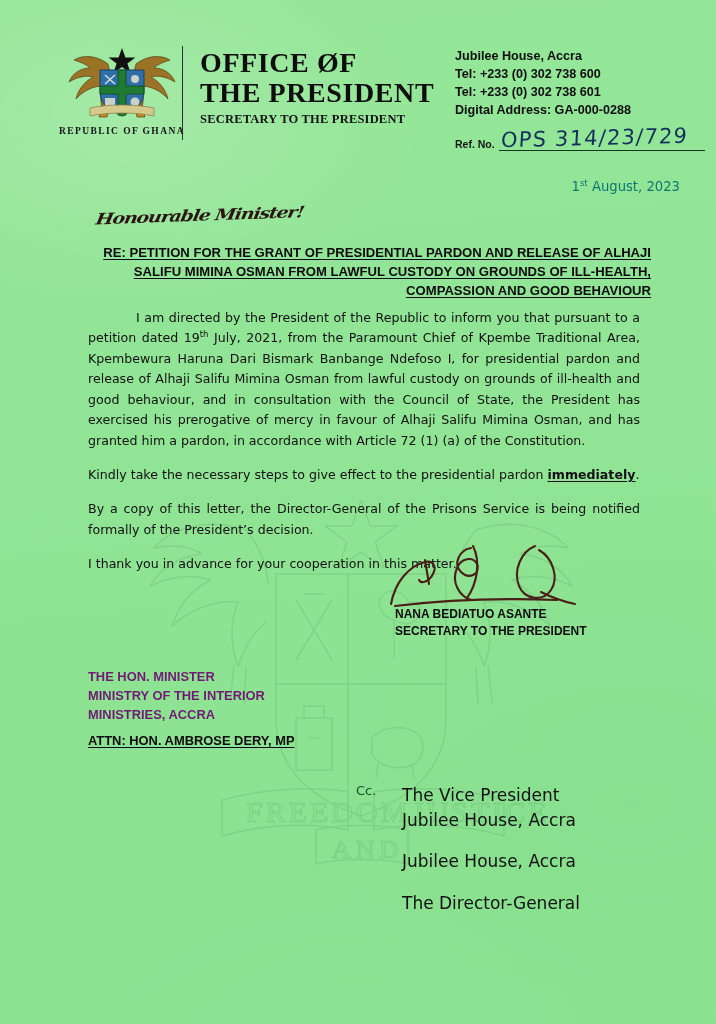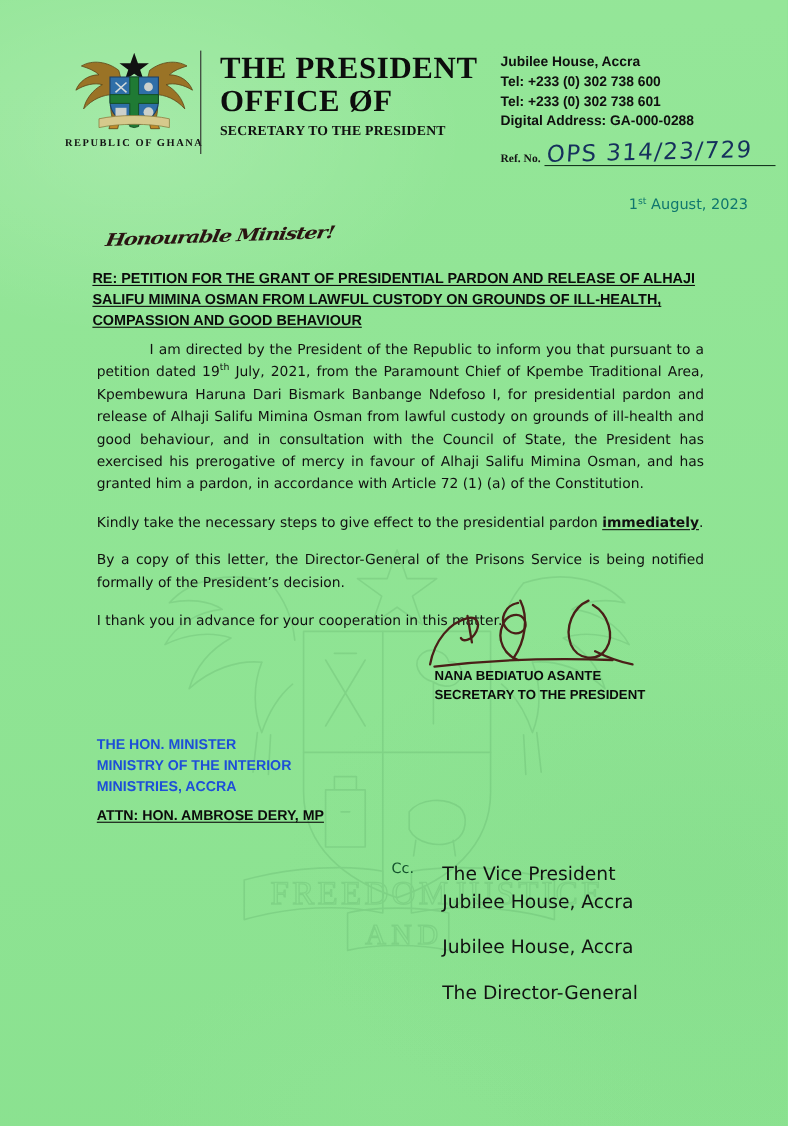--- a/index.html
+++ b/index.html
@@ -124,21 +124,21 @@
   }
   .ref-row {
     position: absolute;
     left: 455px;
     top: 128px;
     width: 250px;
     display: flex;
     align-items: flex-end;
   }
   .ref-label {
-    font-family: Liberation Serif, serif;
+    font-family: Liberation Sans, sans-serif;
     font-size: 10.5px;
     font-weight: 700;
     color: #141414;
     padding-bottom: 1px;
   }
   .ref-value-wrap {
     flex: 1;
     border-bottom: 1.4px solid #15361f;
     margin-left: 4px;
     height: 22px;
@@ -180,24 +180,24 @@
     font-weight: 600;
     color: #2a1512;
     transform: rotate(-2deg) skewX(-12deg) scaleY(0.82);
     letter-spacing: -1.2px;
     white-space: nowrap;
   }
 
   
   .subject {
     position: absolute;
-    left: 84px;
+    left: 103px;
     top: 243px;
     width: 548px;
-    text-align: left;
+    text-align: right;
     font-family: "Liberation Sans", sans-serif;
     font-weight: 700;
     font-size: 13.1px;
     line-height: 1.47;
     color: #0b0b0b;
     text-decoration: underline;
     text-underline-offset: 2px;
   }
 
   
@@ -252,21 +252,21 @@
 
   
   .addressee {
     position: absolute;
     left: 88px;
     top: 668px;
     font-family: "Liberation Sans", sans-serif;
     font-weight: 700;
     font-size: 12.9px;
     line-height: 1.46;
-    color: #1d4ed8;
+    color: #701a75;
   }
   .attn {
     position: absolute;
     left: 88px;
     top: 733px;
     font-family: "Liberation Sans", sans-serif;
     font-weight: 700;
     font-size: 12.9px;
     color: #0b0b0b;
     text-decoration: underline;
@@ -374,22 +374,22 @@
         </g>
 
         <path d="M24 66 C 42 62, 70 62, 88 66 L 88 74 C 70 70, 42 70, 24 74 Z" fill="#d6c98c" stroke="#8a7a3c" stroke-width="0.7"></path>
       </svg>
       <div class="crest-caption">REPUBLIC OF GHANA</div>
     </div>
 
     <div class="head-divider"></div>
 
     <div class="title-block">
+      <div class="office-title">OFFICE ØF</div>
       <div class="office-title">THE PRESIDENT</div>
-      <div class="office-title">OFFICE ØF</div>
       <div class="office-subtitle">SECRETARY TO THE PRESIDENT</div>
     </div>
   </div>
 
   <div class="contact-block">
     <div class="contact-line">Jubilee House, Accra</div>
     <div class="contact-line">Tel: +233 (0) 302 738 600</div>
     <div class="contact-line">Tel: +233 (0) 302 738 601</div>
     <div class="contact-line">Digital Address: GA-000-0288</div>
   </div>

